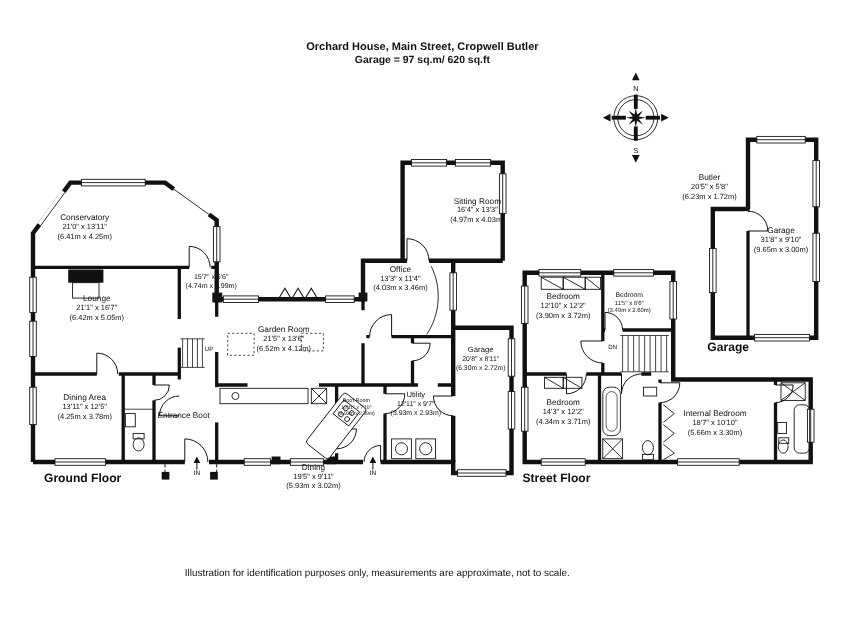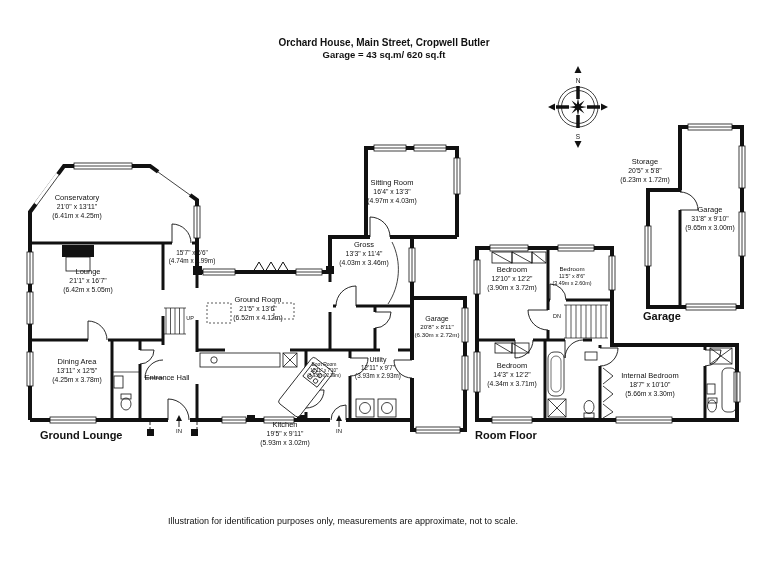--- a/index.html
+++ b/index.html
@@ -323,21 +323,21 @@
       <path d="M608,107 L601,103.5 L601,110.5 Z"></path>
       <path d="M548,107 L555,103.5 L555,110.5 Z"></path>
     </g>
     <text x="578" y="83" text-anchor="middle" font-size="6.5" fill="#111">N</text>
     <text x="578" y="139" text-anchor="middle" font-size="6.5" fill="#111">S</text>
   </g>
 </svg>
 
 <div class="hdr">
   <div class="t">Orchard House, Main Street, Cropwell Butler</div>
-  <div>Garage = 43 sq.m/ 620 sq.ft</div>
+  <div>Garage = 97 sq.m/ 620 sq.ft</div>
 </div>
 
 <div class="rl" style="left:77px;top:193px">
   <div class="nm">Conservatory</div>
   <div class="dm">21'0" x 13'11"</div>
   <div class="dm">(6.41m x 4.25m)</div>
 </div>
 <div class="rl" style="left:88px;top:267px">
   <div class="nm">Lounge</div>
   <div class="dm">21'1" x 16'7"</div>
@@ -346,54 +346,54 @@
 <div class="rl" style="left:77px;top:357px">
   <div class="nm">Dining Area</div>
   <div class="dm">13'11" x 12'5"</div>
   <div class="dm">(4.25m x 3.78m)</div>
 </div>
 <div class="rl" style="left:192px;top:249px;font-size:6.4px">
   <div>15'7" x 6'6"</div>
   <div>(4.74m x 1.99m)</div>
 </div>
 <div class="rl" style="left:167px;top:373px">
-  <div class="nm">Entrance Hall</div>
+  <div class="nm">Entrance Boot</div>
 </div>
 <div class="rl" style="left:258px;top:295px">
-  <div class="nm">Ground Room</div>
+  <div class="nm">Garden Room</div>
   <div class="dm">21'5" x 13'6"</div>
   <div class="dm">(6.52m x 4.12m)</div>
 </div>
-<div class="rl" style="left:392px;top:178px">
+<div class="rl" style="left:434px;top:178px">
   <div class="nm">Sitting Room</div>
   <div class="dm">16'4" x 13'3"</div>
   <div class="dm">(4.97m x 4.03m)</div>
 </div>
 <div class="rl" style="left:364px;top:240px">
-  <div class="nm">Gross</div>
+  <div class="nm">Office</div>
   <div class="dm">13'3" x 11'4"</div>
   <div class="dm">(4.03m x 3.46m)</div>
 </div>
 <div class="rl" style="left:437px;top:314px;font-size:6.2px">
   <div style="font-size:7px">Garage</div>
   <div>20'8" x 8'11"</div>
   <div>(6.30m x 2.72m)</div>
 </div>
 <div class="rl" style="left:378px;top:355px;font-size:6.3px">
   <div style="font-size:7px">Utility</div>
   <div>12'11" x 9'7"</div>
   <div>(3.93m x 2.93m)</div>
 </div>
 <div class="rl" style="left:324px;top:361px;font-size:4.6px">
   <div style="font-size:5px">Boot Room</div>
   <div>12'11" x 7'10"</div>
   <div>(3.93m x 2.39m)</div>
 </div>
 <div class="rl" style="left:285px;top:420px">
-  <div class="nm">Kitchen</div>
+  <div class="nm">Dining</div>
   <div class="dm">19'5" x 9'11"</div>
   <div class="dm">(5.93m x 3.02m)</div>
 </div>
 <div class="rl" style="left:512px;top:265px">
   <div class="nm">Bedroom</div>
   <div class="dm">12'10" x 12'2"</div>
   <div class="dm">(3.90m x 3.72m)</div>
 </div>
 <div class="rl" style="left:572px;top:265px;font-size:5.4px">
   <div style="font-size:6.2px">Bedroom</div>
@@ -404,32 +404,32 @@
   <div class="nm">Bedroom</div>
   <div class="dm">14'3" x 12'2"</div>
   <div class="dm">(4.34m x 3.71m)</div>
 </div>
 <div class="rl" style="left:650px;top:371px">
   <div class="nm">Internal Bedroom</div>
   <div class="dm">18'7" x 10'10"</div>
   <div class="dm">(5.66m x 3.30m)</div>
 </div>
 <div class="rl" style="left:645px;top:157px">
-  <div class="nm">Storage</div>
+  <div class="nm">Butler</div>
   <div class="dm">20'5" x 5'8"</div>
   <div class="dm">(6.23m x 1.72m)</div>
 </div>
 <div class="rl" style="left:710px;top:205px">
   <div class="nm">Garage</div>
   <div class="dm">31'8" x 9'10"</div>
   <div class="dm">(9.65m x 3.00m)</div>
 </div>
 
-<div class="floorlab" style="left:40px;top:429px">Ground Lounge</div>
-<div class="floorlab" style="left:475px;top:429px">Room Floor</div>
+<div class="floorlab" style="left:40px;top:429px">Ground Floor</div>
+<div class="floorlab" style="left:475px;top:429px">Street Floor</div>
 <div class="floorlab" style="left:643px;top:310px">Garage</div>
 
 <div class="ann" style="left:190px;top:315px">UP</div>
 <div class="ann" style="left:557px;top:313px">DN</div>
 <div class="ann" style="left:179px;top:428px;font-size:6px">IN</div>
 <div class="ann" style="left:339px;top:428px;font-size:6px">IN</div>
 
 <div class="ftr">
   <div>Illustration for identification purposes only, measurements are approximate, not to scale.</div>
 </div>

